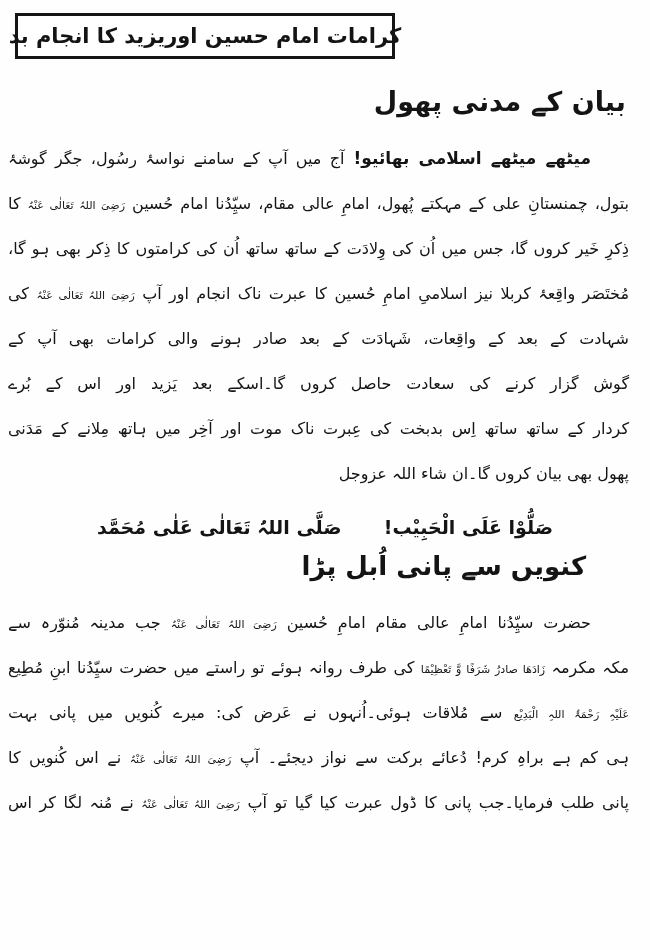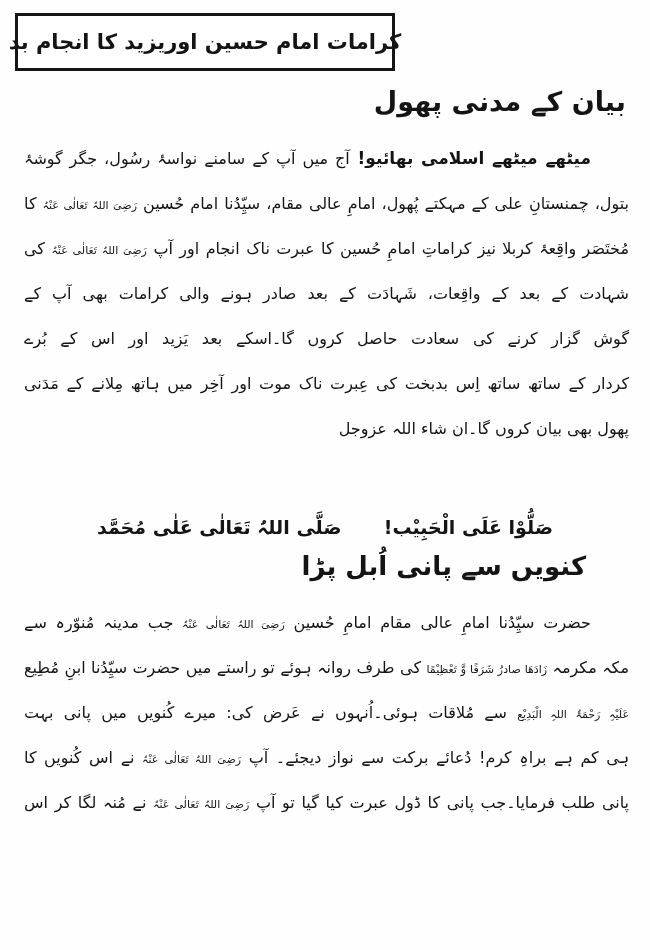--- a/index.html
+++ b/index.html
@@ -1,32 +1,32 @@
 <!DOCTYPE html>
 <html lang="ur" dir="rtl"><head>
 <meta charset="utf-8">
 <style>
   html,body{margin:0;padding:0;background:#ffffff;}
   .page{
     position:relative;width:650px;height:950px;background:#fefefe;
     font-family:"DejaVu Sans",sans-serif;color:#141414;direction:rtl;overflow:hidden;
   }
   .banner{
-    position:absolute;left:15px;top:13px;width:380px;height:58px;
+    position:absolute;left:15px;top:13px;width:380px;height:46px;
     border:3px solid #151515;display:flex;align-items:center;justify-content:center;
     box-sizing:border-box;background:#fff;
   }
   .banner .banner-text{
     font-size:21px;font-weight:bold;letter-spacing:-0.5px;white-space:nowrap;
   }
   .h-main{
     position:absolute;top:86px;left:20px;right:24px;
     font-size:27px;font-weight:bold;
   }
-  .para{position:absolute;right:21px;left:24px;}
+  .para{position:absolute;right:21px;left:8px;}
   #para1{top:136px;}
   #para2{top:600px;}
   .line{
     height:45px;line-height:45px;font-size:16px;
     text-align:justify;text-align-last:justify;-moz-text-align-last:justify;
     direction:rtl;white-space:nowrap;
   }
   .line.indent{padding-right:38px;}
   .line.last{text-align-last:right;-moz-text-align-last:right;}
   .line span{white-space:nowrap;}
@@ -49,21 +49,22 @@
 
   <div class="banner">
     <span class="banner-text">کرامات امام حسین اوریزید کا انجام بد</span>
   </div>
 
   <div class="h-main">بیان کے مدنی پھول</div>
 
   <div class="para" id="para1">
       <div class="line indent"><span class="bold">میٹھے میٹھے اسلامی بھائیو! </span><span>آج میں آپ کے سامنے نواسۂ رسُول، جگر گوشۂ</span></div>
       <div class="line"><span>بتول، چمنستانِ علی کے مہکتے پُھول، امامِ عالی مقام، سیِّدُنا امام حُسین </span><span class="small">رَضِیَ اللہُ تَعَالٰی عَنْہُ</span><span> کا</span></div>
-      <div class="line"><span>مُختَصَر واقِعۂ کربلا نیز کراماتِ امامِ حُسین کا عبرت ناک انجام اور آپ </span><span class="small">رَضِیَ اللہُ تَعَالٰی عَنْہُ</span><span> کی</span></div>
+      <div class="line"><span>ذِکرِ خَیر کروں گا، جس میں اُن کی وِلادَت کے ساتھ ساتھ اُن کی کرامتوں کا ذِکر بھی ہو گا،</span></div>
+      <div class="line"><span>مُختَصَر واقِعۂ کربلا نیز اسلامیِ امامِ حُسین کا عبرت ناک انجام اور آپ </span><span class="small">رَضِیَ اللہُ تَعَالٰی عَنْہُ</span><span> کی</span></div>
       <div class="line"><span>شہادت کے بعد کے واقِعات، شَہادَت کے بعد صادر ہونے والی کرامات بھی آپ کے</span></div>
       <div class="line"><span>گوش گزار کرنے کی سعادت حاصل کروں گا۔اسکے بعد یَزید اور اس کے بُرے</span></div>
       <div class="line"><span>کردار کے ساتھ ساتھ اِس بدبخت کی عِبرت ناک موت اور آخِر میں ہاتھ مِلانے کے مَدَنی</span></div>
       <div class="line last"><span>پھول بھی بیان کروں گا۔ان شاء اللہ عزوجل</span></div>
     </div>
 
   <div class="salawat">
     <span>صَلُّوْا عَلَی الْحَبِیْب!</span><span class="gap"></span><span>صَلَّی اللہُ تَعَالٰی عَلٰی مُحَمَّد</span>
   </div>
 

